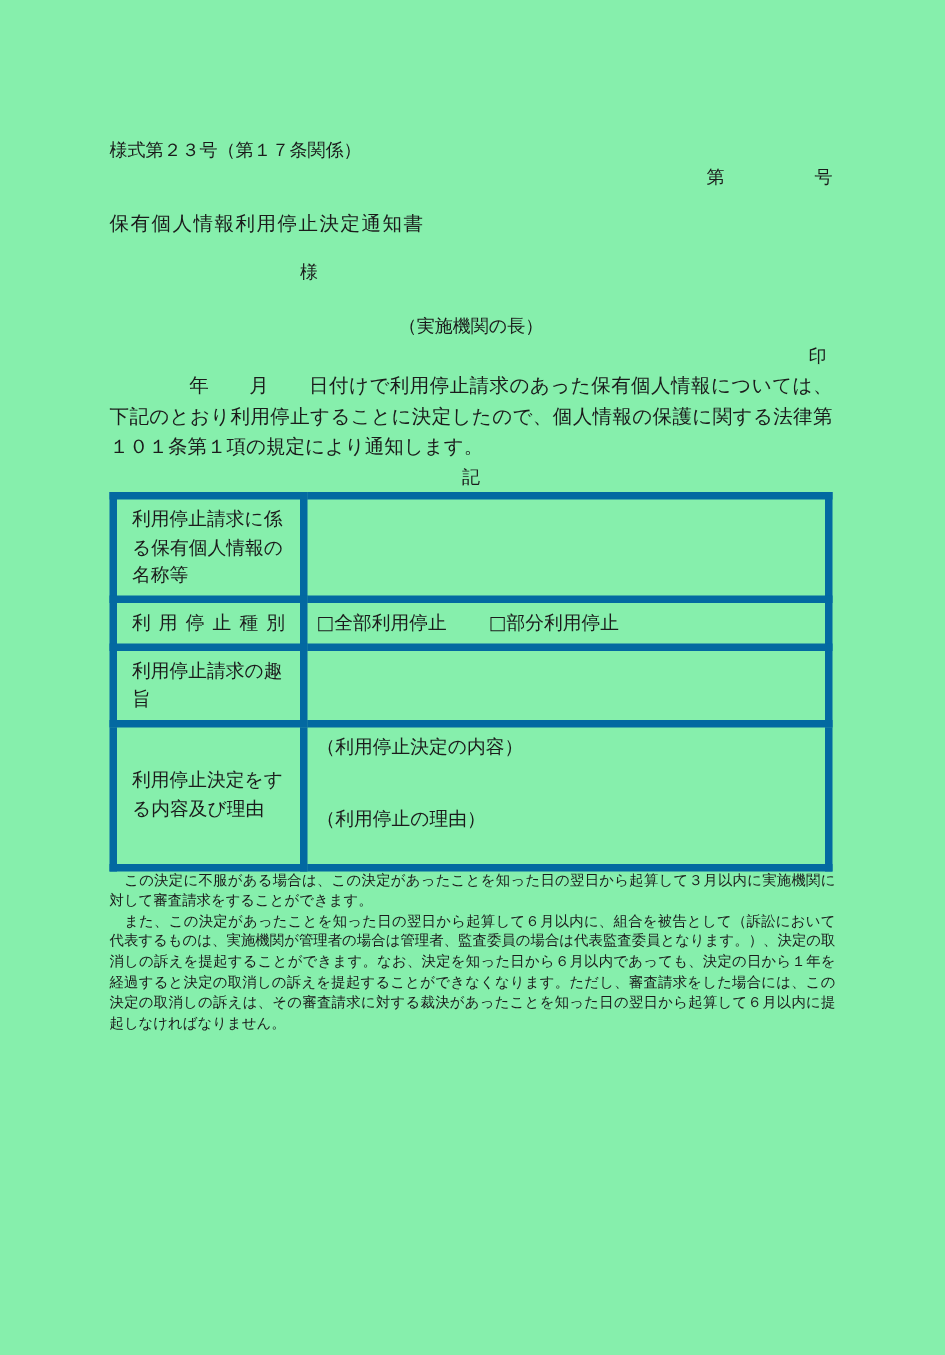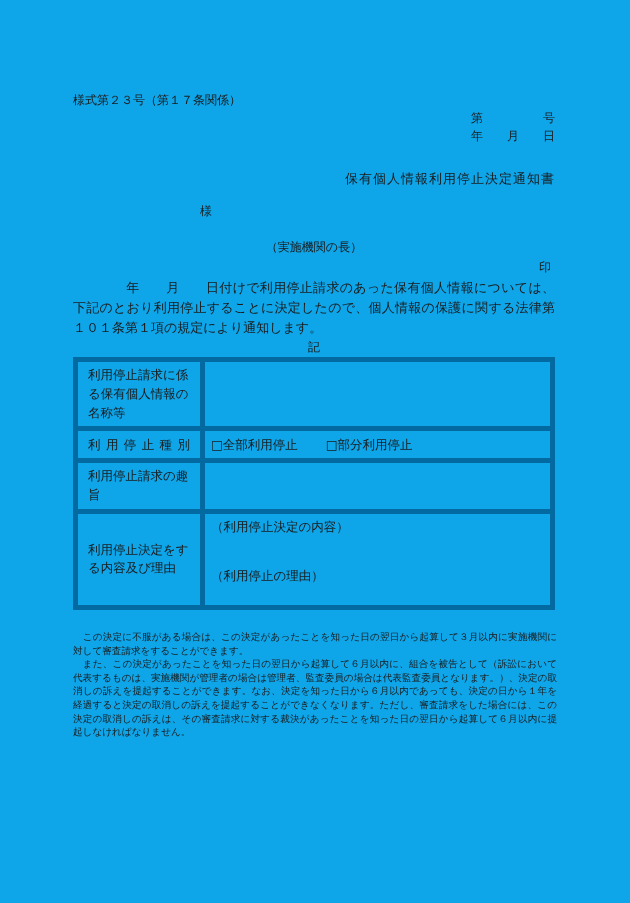--- a/index.html
+++ b/index.html
@@ -8,25 +8,25 @@
     width: 630px;
     height: 903px;
     font-family: "DejaVu Serif", "Liberation Serif", serif;
     color: #1b1b1b;
     overflow: hidden;
   }
   .page {
     width: 630px;
     height: 903px;
     padding: 92px 75px 16px 73px;
-    background: #0ea5e9;
+    background: #86efac;
   }
   .form-number { font-size: 12px; }
   .right-block { text-align: right; font-size: 12px; line-height: 1.45; margin-top: 1px; }
-  .doc-title { text-align: right; font-size: 13px; letter-spacing: 1px; margin-top: 24px; }
+  .doc-title { text-align: left; font-size: 13px; letter-spacing: 1px; margin-top: 13px; }
   .addressee { margin-top: 15px; padding-left: 127px; font-size: 12px; }
   .sender { text-align: center; margin-top: 19px; font-size: 12px; }
   .seal { text-align: right; font-size: 12px; margin-top: 3px; padding-right: 4px; }
   .body-par {
     margin-top: 2px;
     font-size: 13px;
     line-height: 1.55;
     text-align: justify;
     white-space: pre-wrap;
   }
@@ -54,37 +54,36 @@
   tr.row-decision td { height: 96px; }
   .checkbox-line { white-space: nowrap; }
   .opt-partial { margin-left: 24px; }
   .reason-caption { margin-top: 30px; }
   td.dept-cell { padding: 0; }
   .dept-top { height: 20px; border-bottom: 1px solid #333; }
   .dept-bottom { height: 21px; padding: 2px 6px 0 6px; font-size: 12.5px; }
   .ext-label { margin-left: 176px; }
   tr.row-dept td.label-cell { height: 42px; }
 
-  .notes { margin-top: 20px; width: 484px; font-family: Liberation Serif, serif; }
+  .notes { margin-top: 0; width: 484px; font-family: Liberation Serif, serif; }
   .note-par {
     font-size: 9.6px;
     line-height: 1.42;
     text-align: justify;
     white-space: pre-wrap;
   }
 </style>
 </head>
 <body>
 
 <div class="page">
 
   <div class="form-number">様式第２３号（第１７条関係）</div>
 
   <div class="right-block">第　　　　　号</div>
-  <div class="right-block">年　　月　　日</div>
 
   <div class="doc-title">保有個人情報利用停止決定通知書</div>
 
   <div class="addressee">
     <span>様</span>
   </div>
 
   <div class="sender">（実施機関の長）</div>
 
   <div class="seal">印</div>

